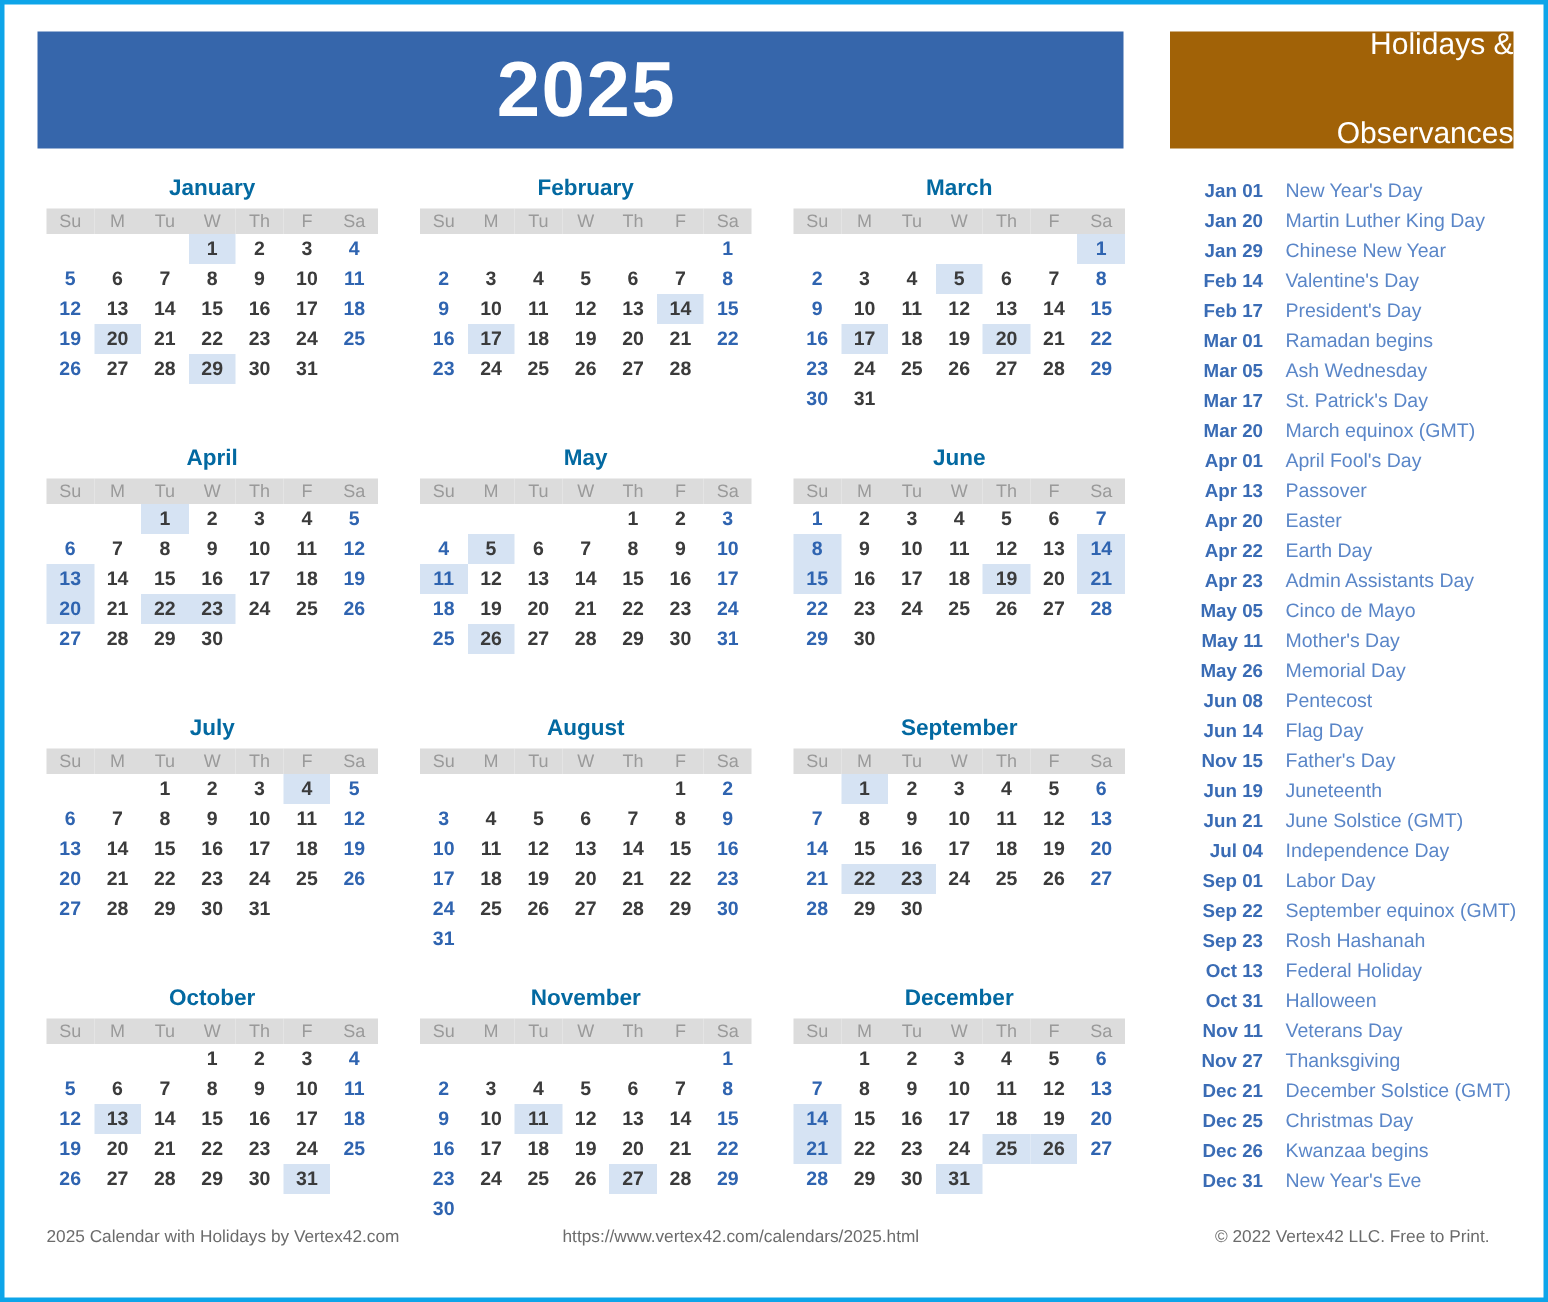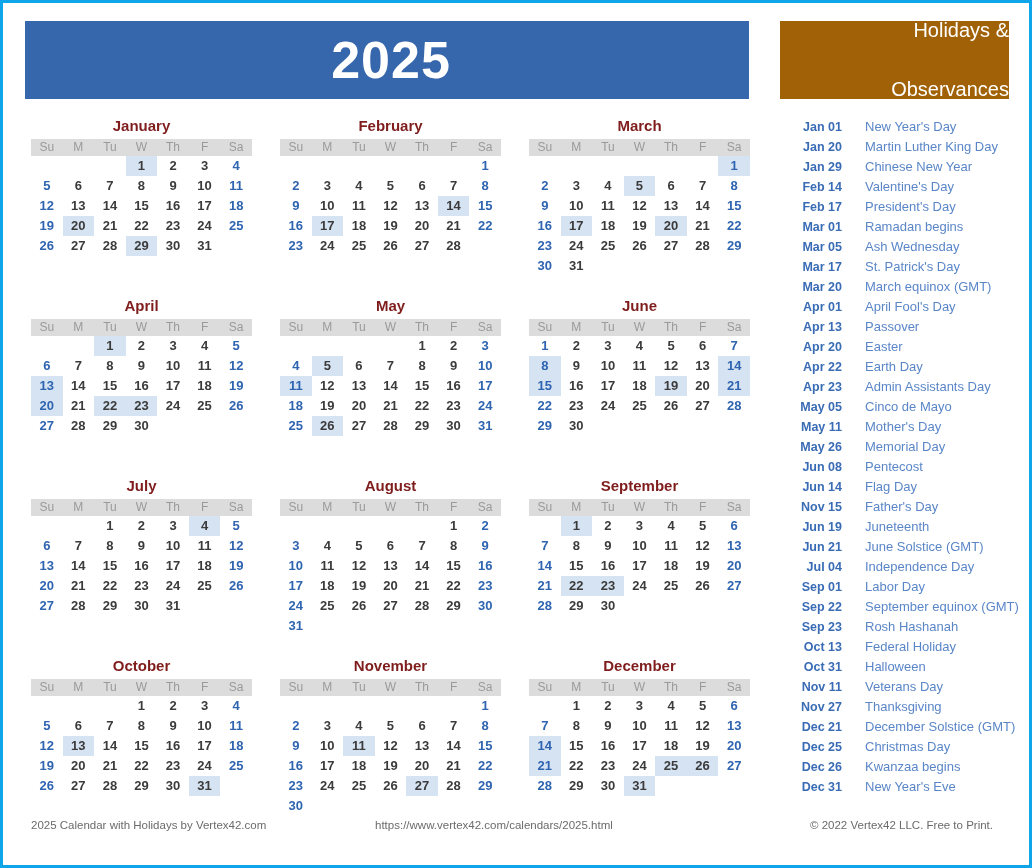--- a/index.html
+++ b/index.html
@@ -72,21 +72,21 @@
     display: flex;
   }
   .month {
     width: 249px;
     box-sizing: border-box;
     padding: 0 14px;
     height: 180px;
   }
   .month-title {
     text-align: center;
-    color: #7f1d1d;
+    color: #0369a1;
     font-size: 15px;
     font-weight: bold;
     line-height: 22px;
     margin: 0 0 2px 0;
   }
   table.cal {
     width: 100%;
     border-collapse: collapse;
     table-layout: fixed;
   }
@@ -118,21 +118,20 @@
     position: absolute;
     left: 777px;
     top: 114px;
     width: 250px;
   }
   .hol-row {
     display: flex;
     align-items: baseline;
     height: 20px;
     line-height: 20px;
-    gap: 8px;
   }
   .hol-date {
     width: 62px;
     text-align: right;
     color: #3A6CB5;
     font-size: 12.5px;
     font-weight: bold;
     padding-right: 0;
     white-space: nowrap;
   }

